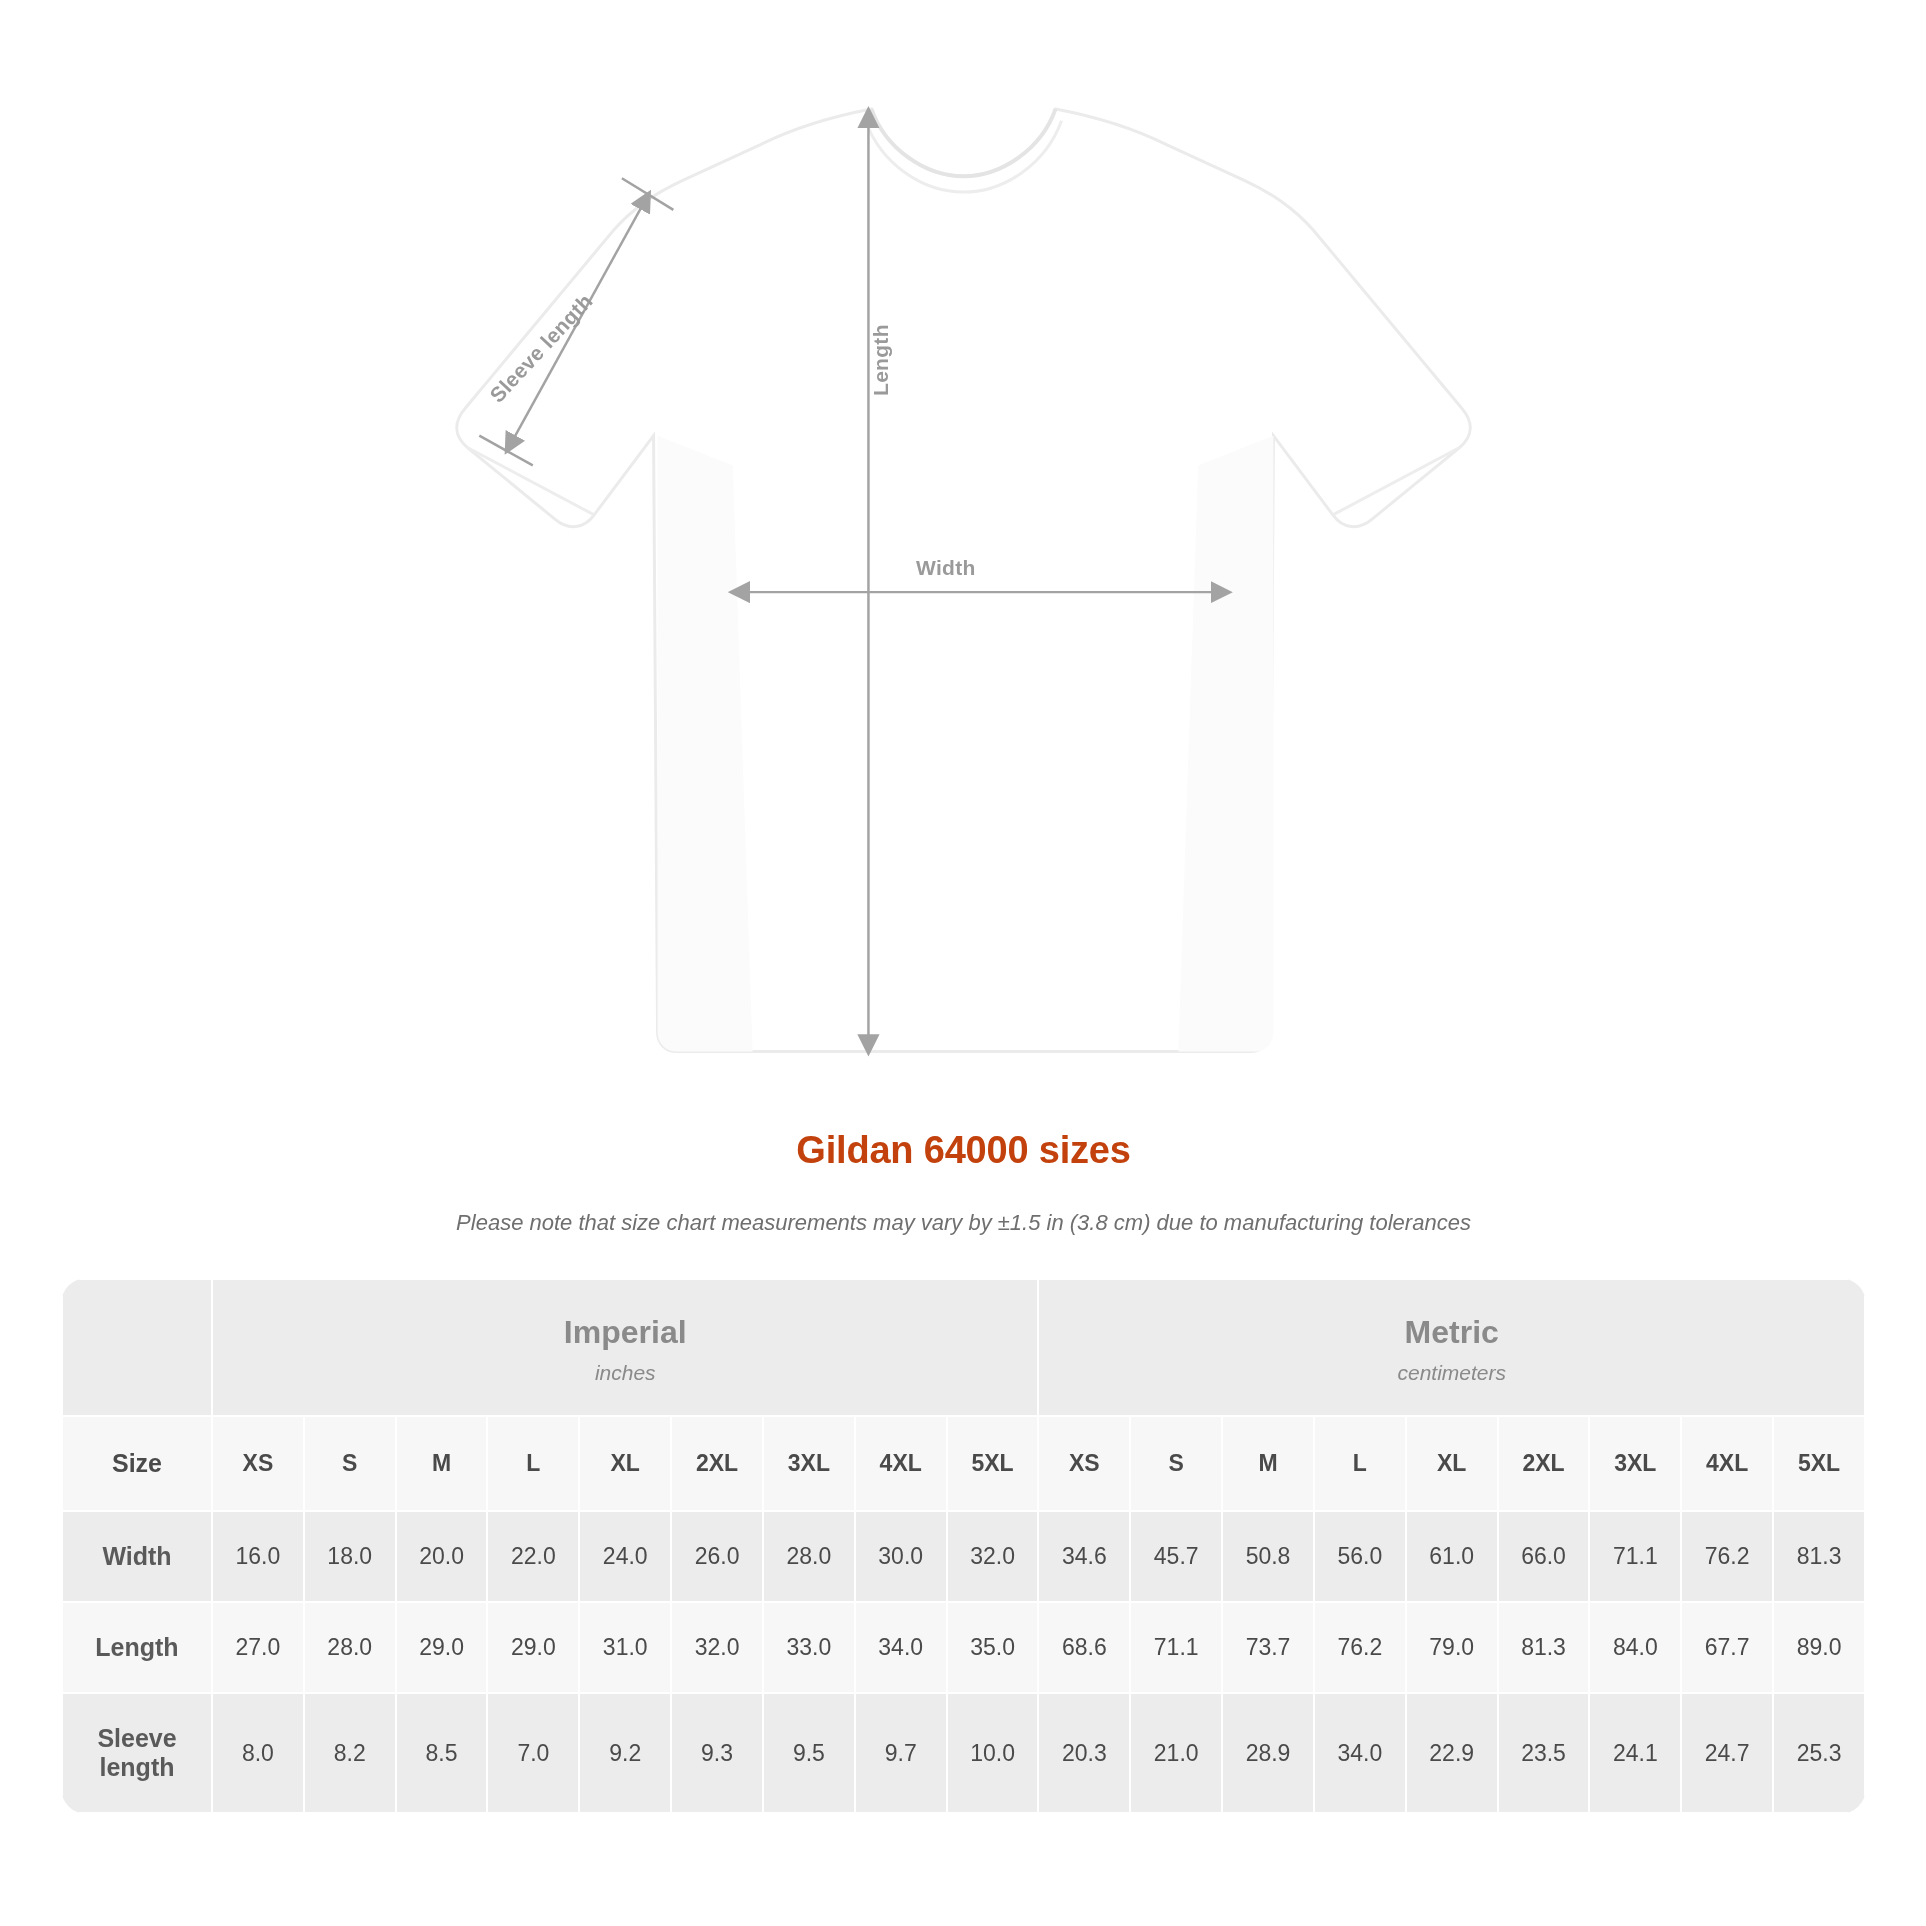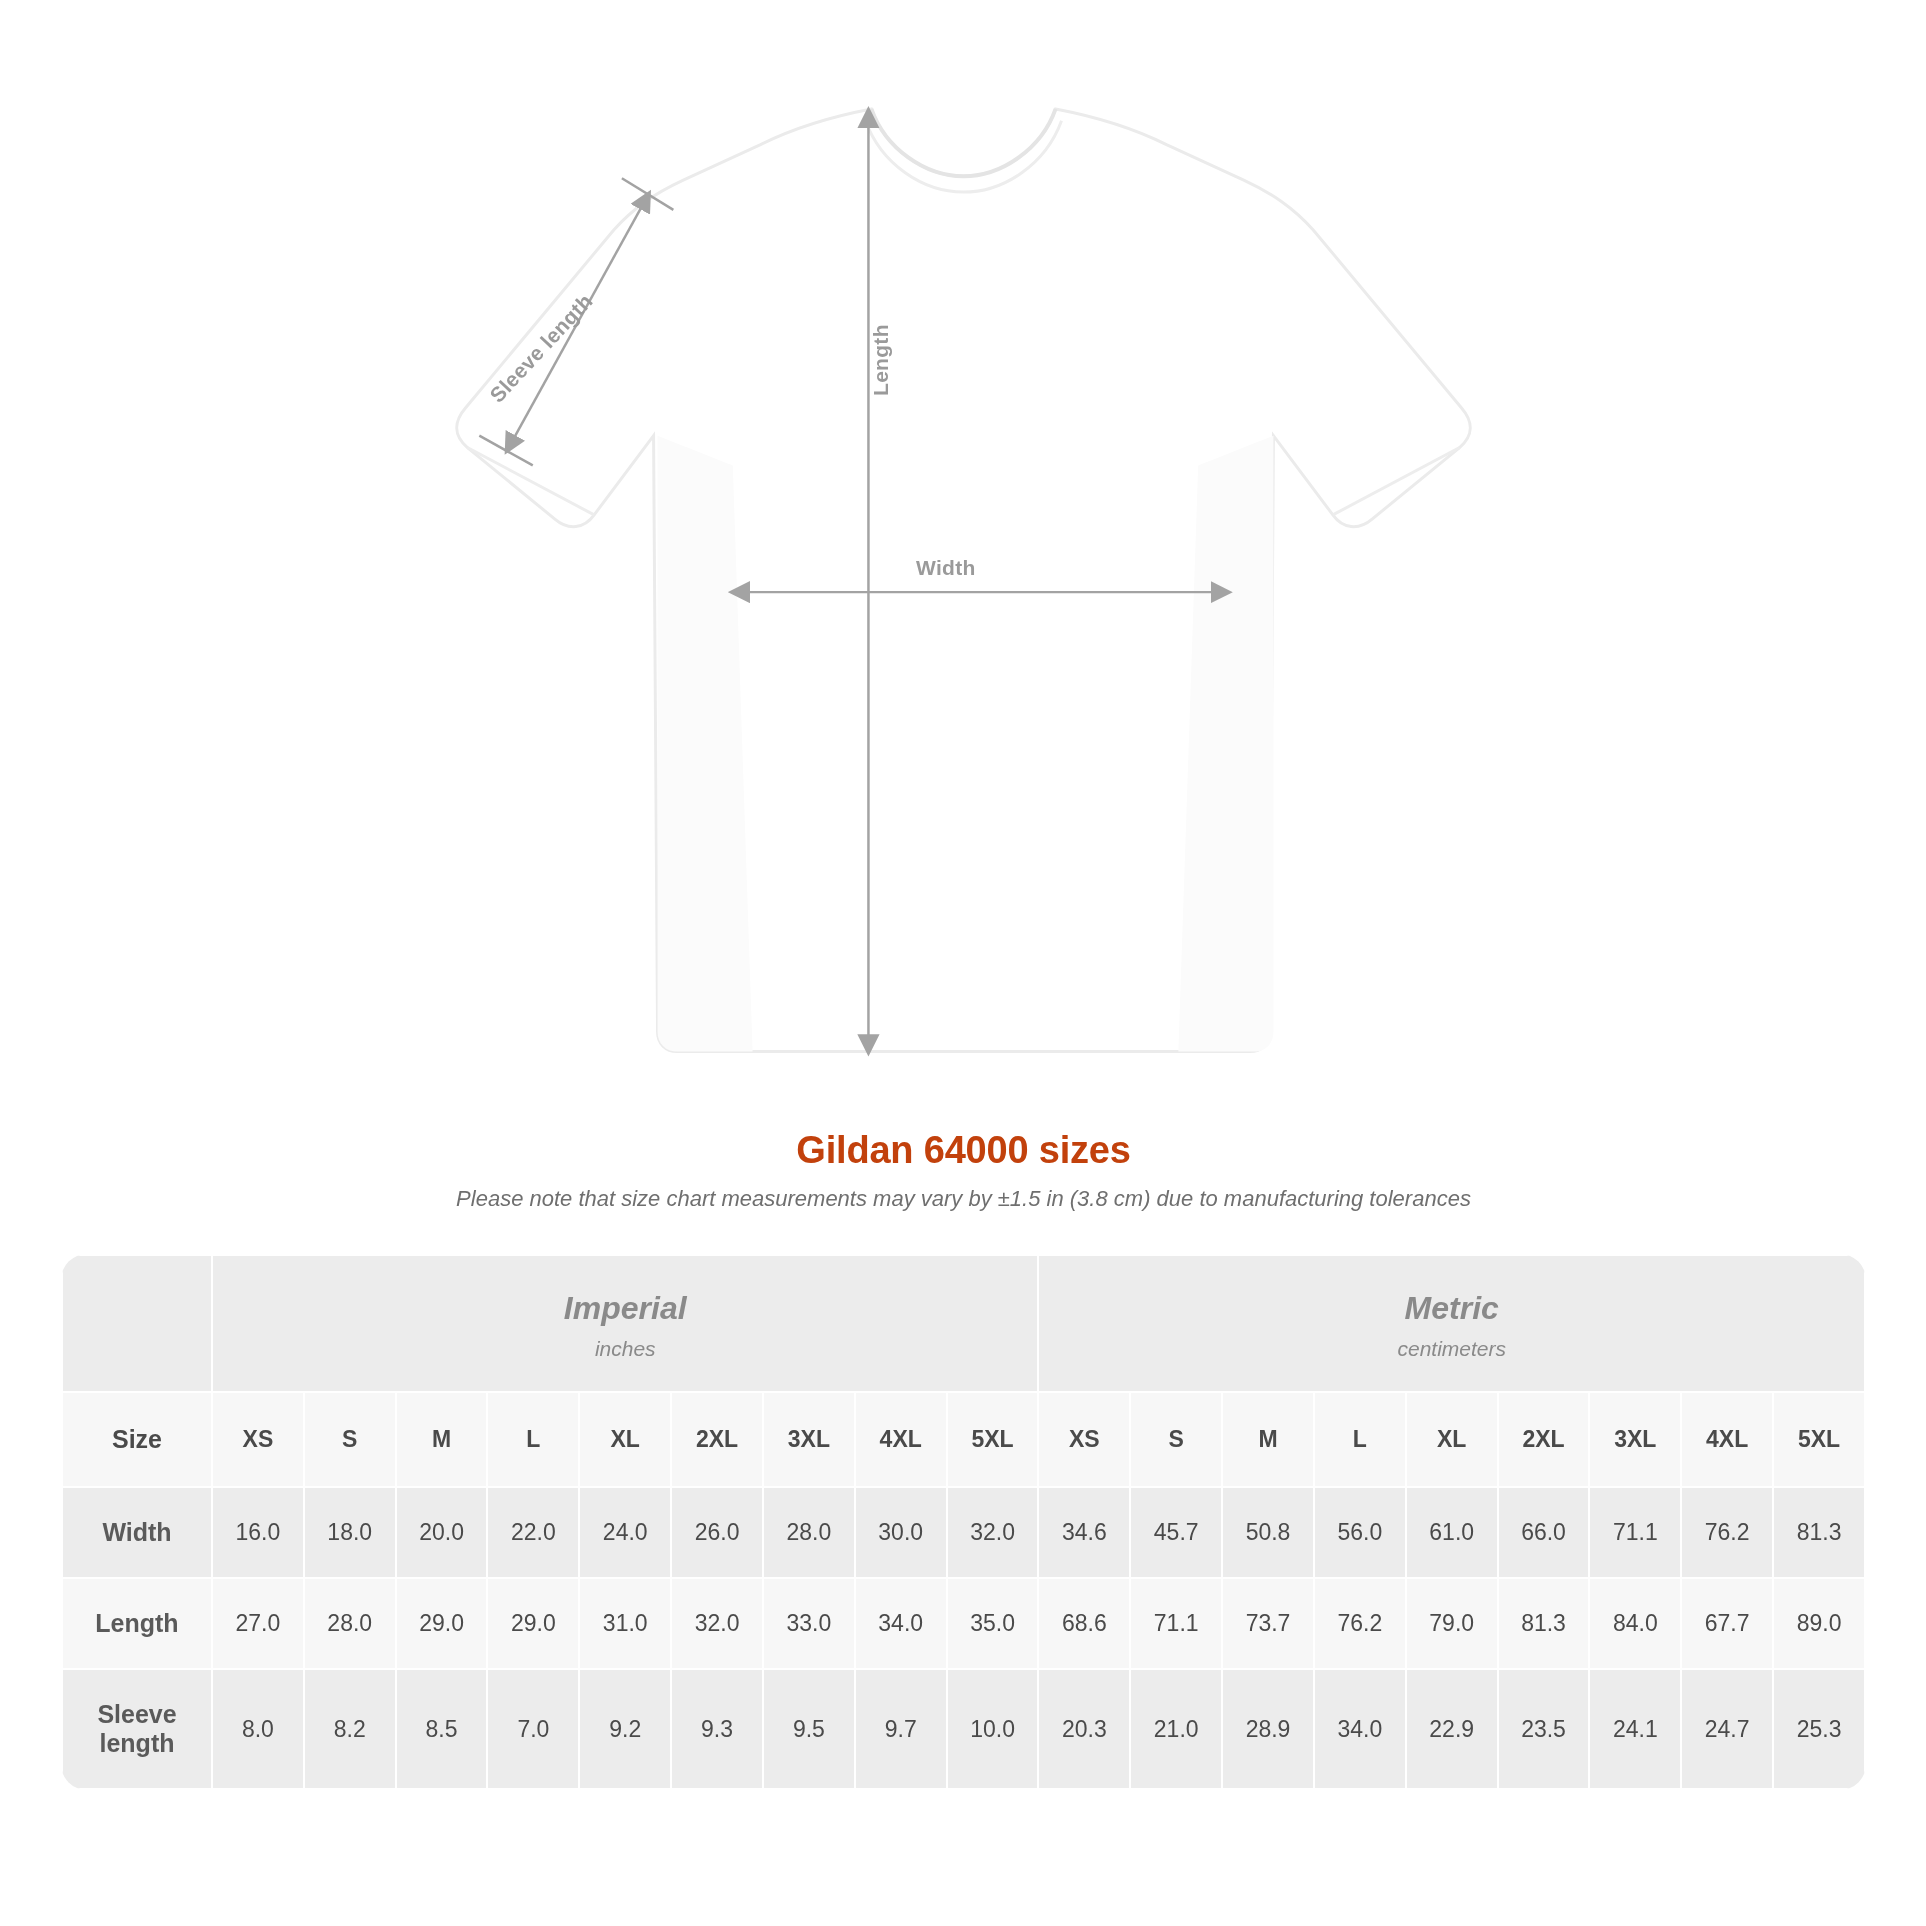--- a/index.html
+++ b/index.html
@@ -64,21 +64,21 @@
   .chart-title {
     font-size: 38px;
     font-weight: bold;
     color: #c2410c;
     letter-spacing: -0.2px;
   }
   .chart-note {
     font-size: 22px;
     font-style: italic;
     color: #6f6f6f;
-    margin-top: 14px;
+    margin-top: 38px;
   }
 
   
   .table-wrap {
     margin: 42px 61px 0 61px;
     border-radius: 26px;
     overflow: hidden;
   }
   table.size-table {
     width: 100%;
@@ -93,21 +93,20 @@
     border: 2px solid #ffffff;
   }
   .unit-header td {
     background: #ececec;
     padding: 34px 0 30px 0;
     border: none;
   }
   .unit-name {
     font-size: 32px;
     font-weight: bold;
-    font-style: italic;
     color: #8a8a8a;
   }
   .unit-sub {
     font-size: 21px;
     font-style: italic;
     color: #8a8a8a;
     margin-top: 10px;
   }
   .head-row td {
     background: #f7f7f7;

